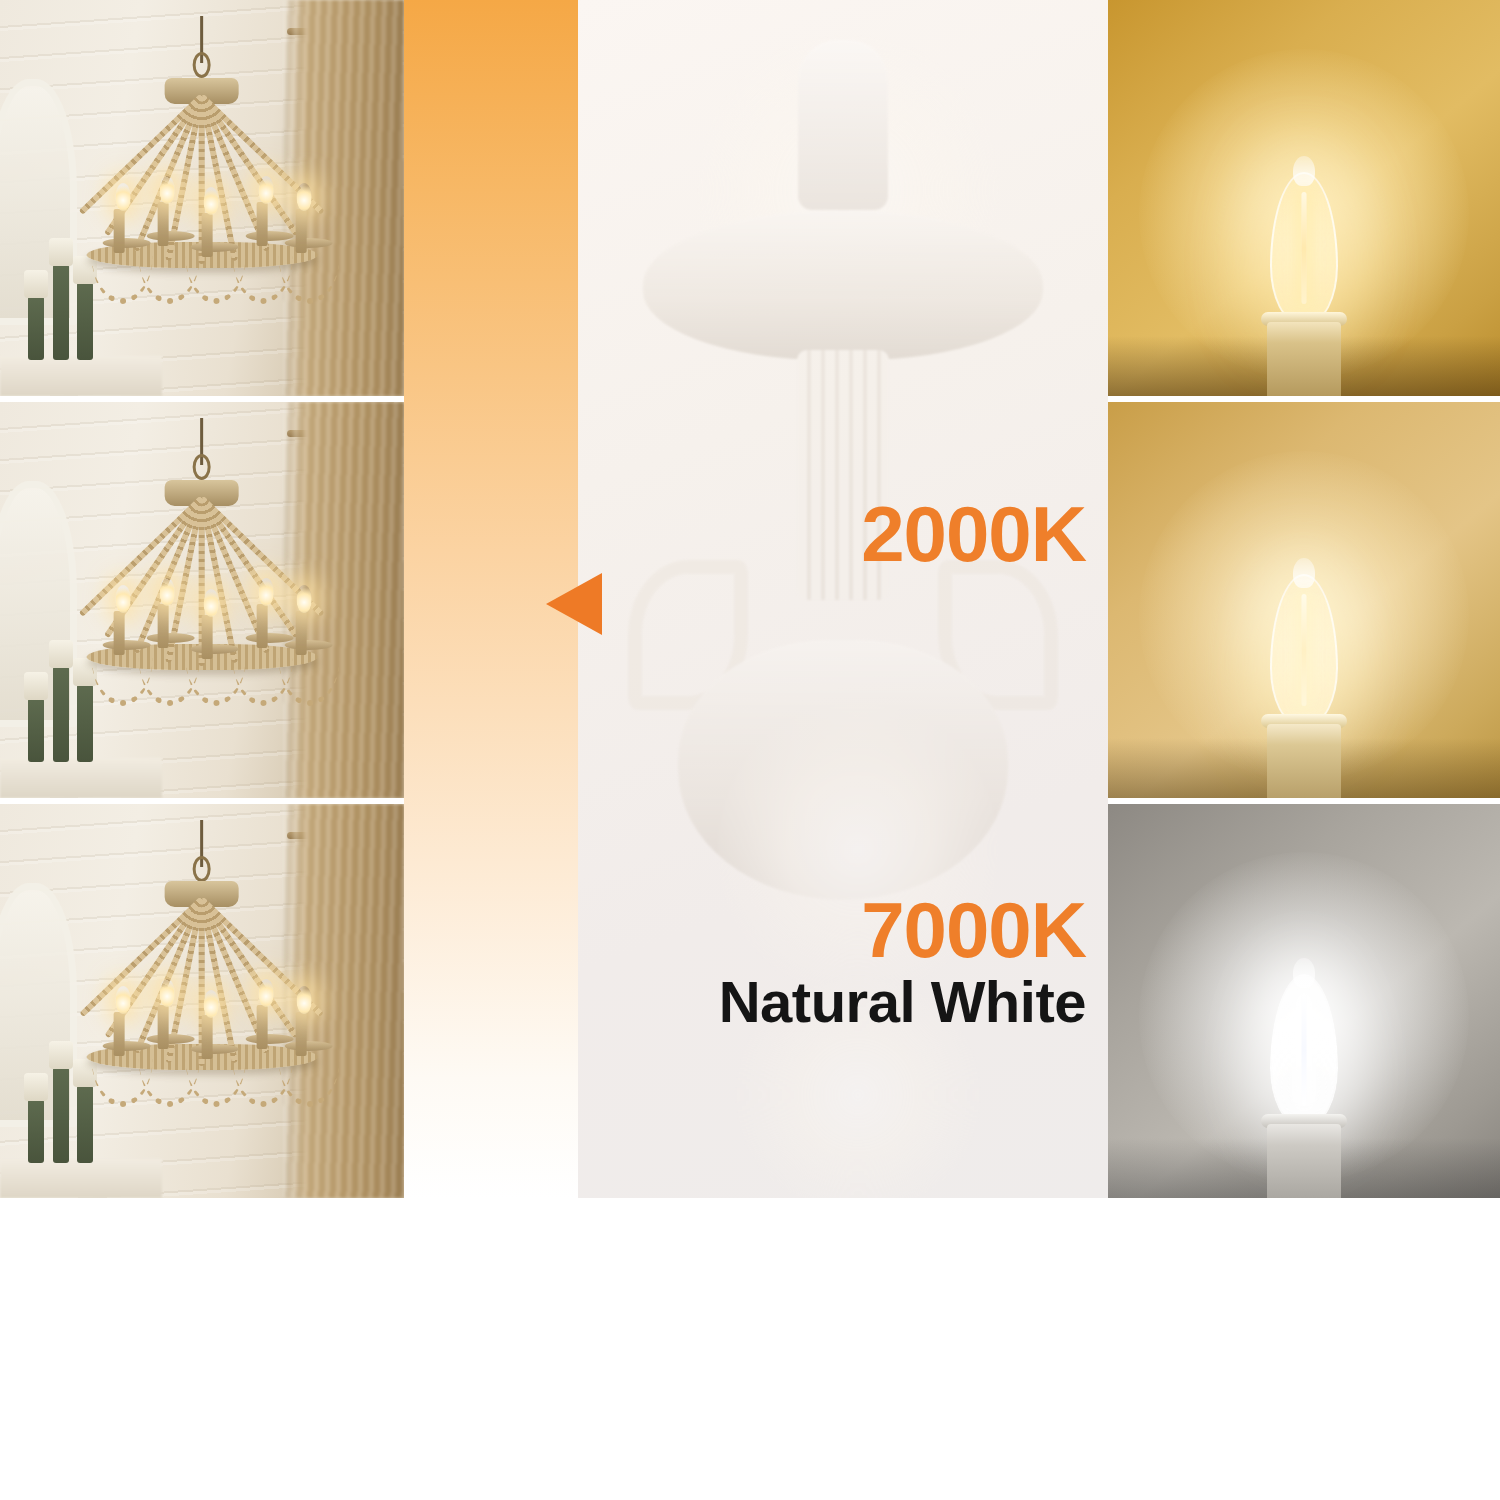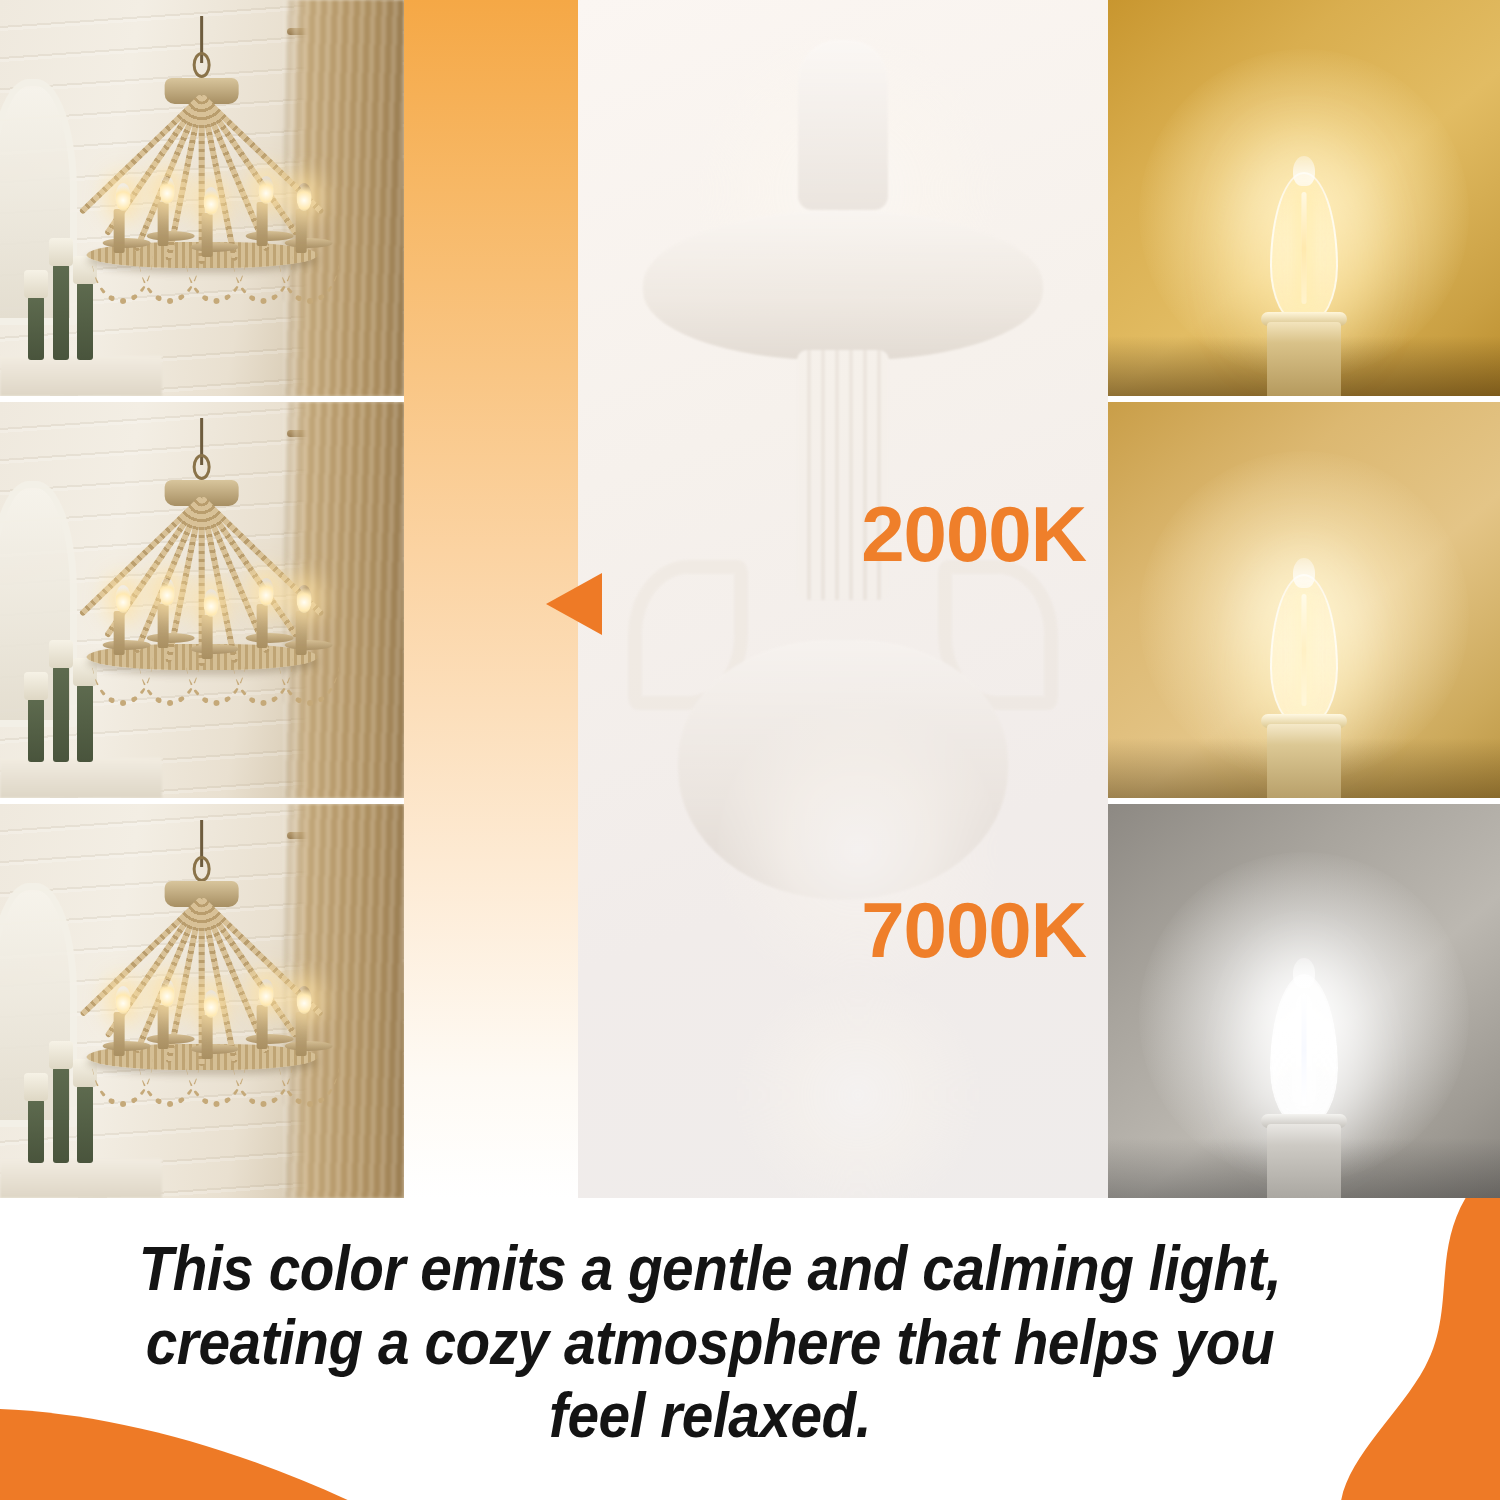--- a/index.html
+++ b/index.html
@@ -345,20 +345,21 @@
       <div class="fx-glow" style="left:150px; top:980px; width:260px; height:230px;"></div>
     </div>
 
 
     <div class="temp-block tb-2">
       <div class="temp-k">2000K</div>
     </div>
 
     <div class="temp-block tb-3">
       <div class="temp-k">7000K</div>
+      <div class="temp-name">Natural White</div>
     </div>
   </div>
 
   <div class="pointer"></div>
 
   <div class="right-col">
 
     <div class="bulb-photo bp-1">
       <div class="bulb-glow bg-warm"></div>
       <div class="floor-shadow fs-warm"></div>
@@ -389,30 +390,14 @@
       <div class="bulb">
         <div class="bulb-glass glass-nat"></div>
         <div class="bulb-tip"></div>
         <div class="filament fil-nat"></div>
         <div class="bulb-collar collar-nat"></div>
         <div class="bulb-base base-nat"></div>
       </div>
     </div>
   </div>
 
-  <div class="caption-band">
-
-    <svg class="swoosh swoosh-right" viewBox="0 0 300 400" preserveAspectRatio="none">
-      <path d="M300,0 L300,400 L120,400 C60,330 150,270 185,205 C222,136 180,70 255,0 Z" fill="#EE7A26"></path>
-    </svg>
-
-    <svg class="swoosh swoosh-left" viewBox="0 0 560 260" preserveAspectRatio="none">
-      <path d="M0,40 C160,28 380,95 560,215 L560,260 L0,260 Z" fill="#EE7A26"></path>
-    </svg>
-
-    <div class="caption-text">
-      <div>This color emits a gentle and calming light,</div>
-      <div>creating a cozy atmosphere that helps you</div>
-      <div>feel relaxed.</div>
-    </div>
-  </div>
 
 </div>
 
 </body></html>

